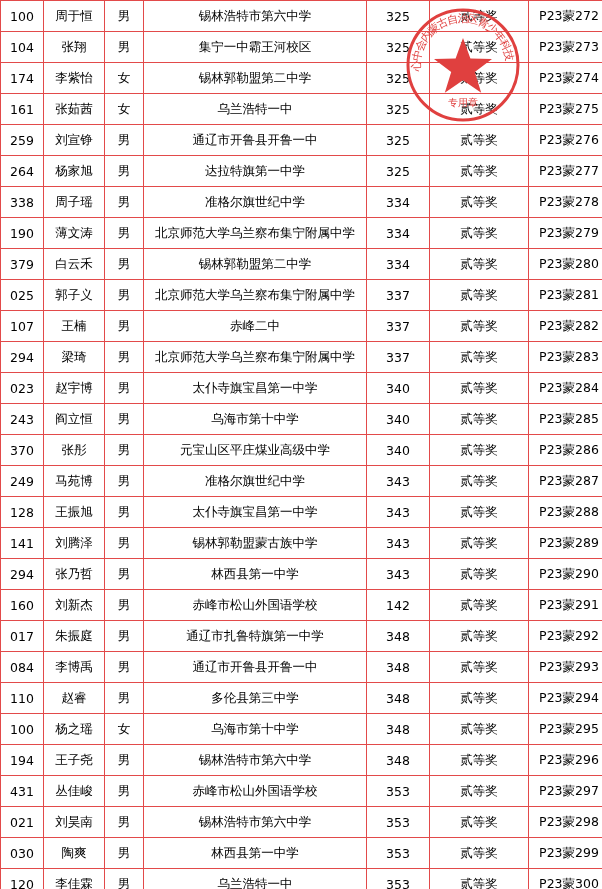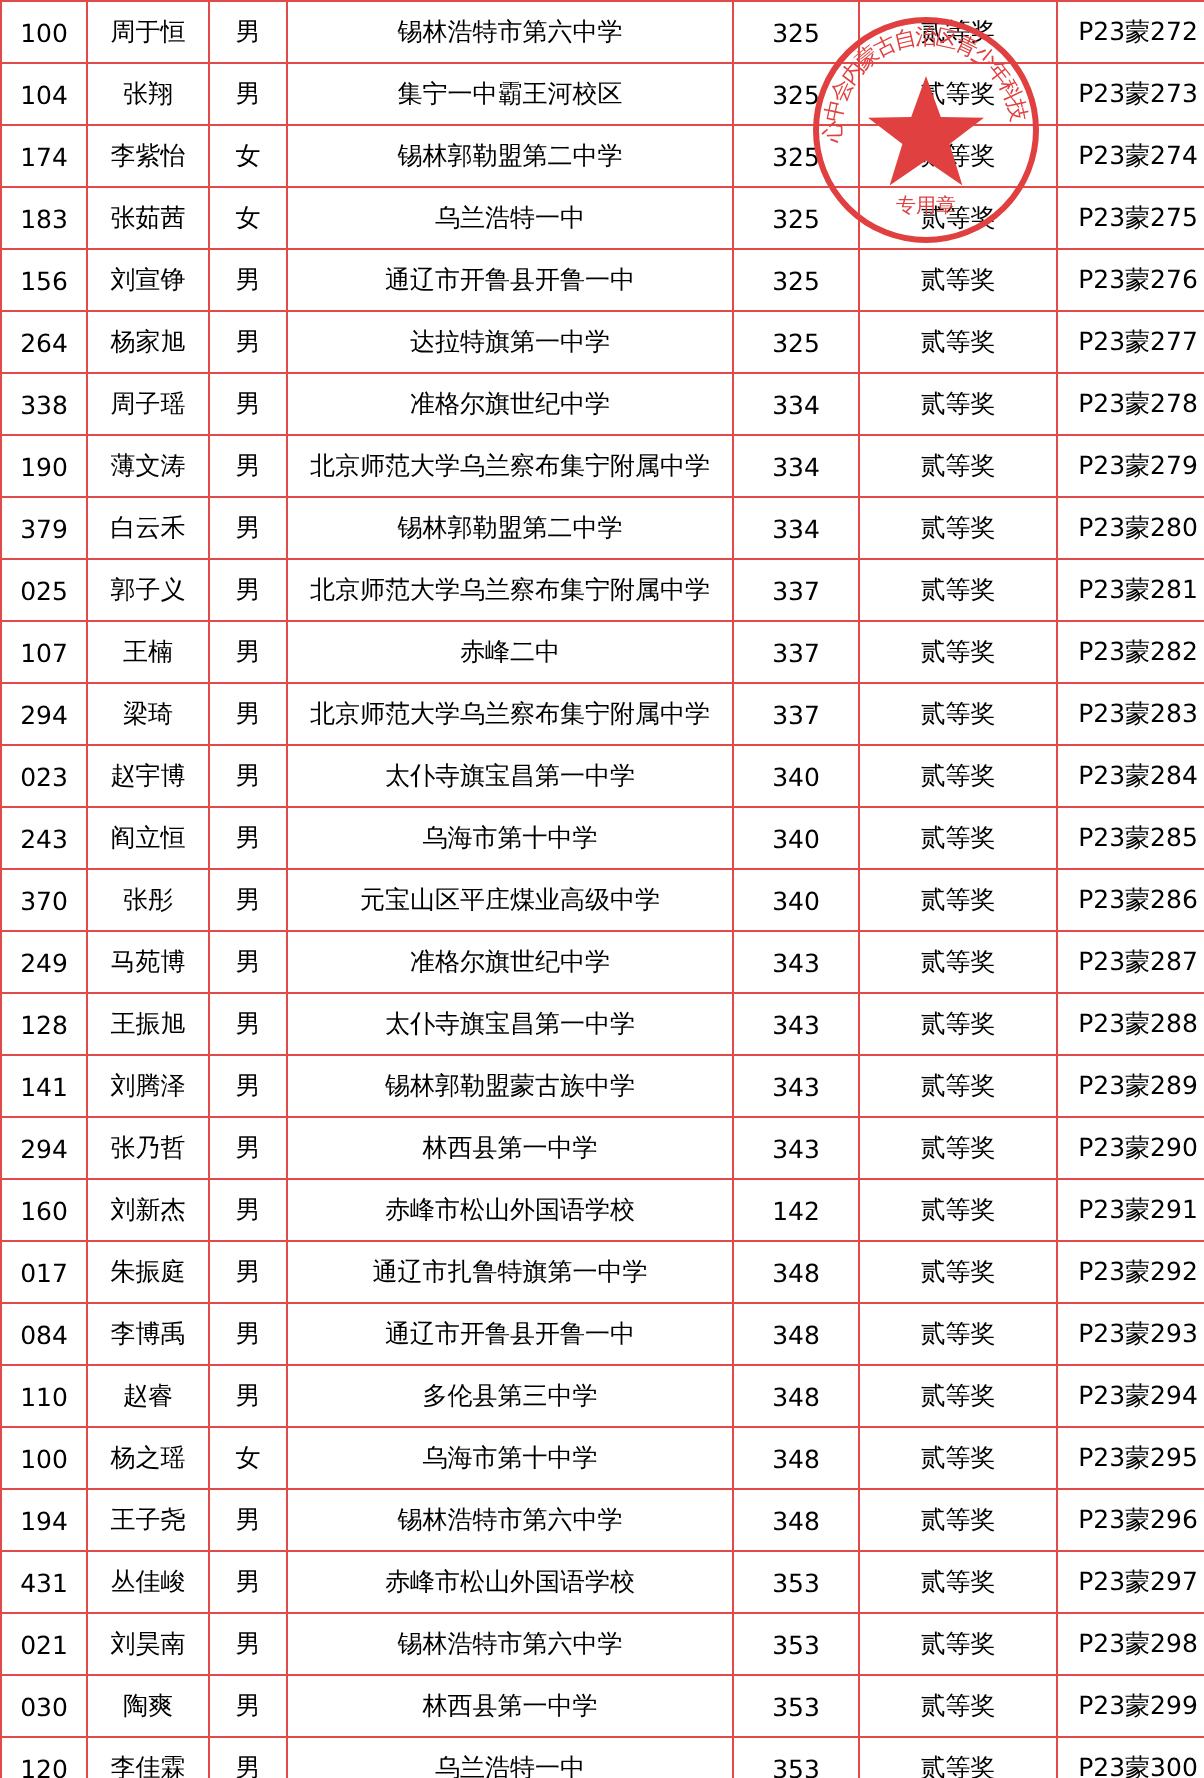--- a/index.html
+++ b/index.html
@@ -84,30 +84,30 @@
         <tr>
           <td class="c-code">174</td>
           <td class="c-name">李紫怡</td>
           <td class="c-gender">女</td>
           <td class="c-school">锡林郭勒盟第二中学</td>
           <td class="c-score">325</td>
           <td class="c-award">贰等奖</td>
           <td class="c-cert">P23蒙274</td>
         </tr>
         <tr>
-          <td class="c-code">183</td>
+          <td class="c-code">161</td>
           <td class="c-name">张茹茜</td>
           <td class="c-gender">女</td>
           <td class="c-school">乌兰浩特一中</td>
           <td class="c-score">325</td>
           <td class="c-award">贰等奖</td>
           <td class="c-cert">P23蒙275</td>
         </tr>
         <tr>
-          <td class="c-code">156</td>
+          <td class="c-code">259</td>
           <td class="c-name">刘宣铮</td>
           <td class="c-gender">男</td>
           <td class="c-school">通辽市开鲁县开鲁一中</td>
           <td class="c-score">325</td>
           <td class="c-award">贰等奖</td>
           <td class="c-cert">P23蒙276</td>
         </tr>
         <tr>
           <td class="c-code">264</td>
           <td class="c-name">杨家旭</td>

